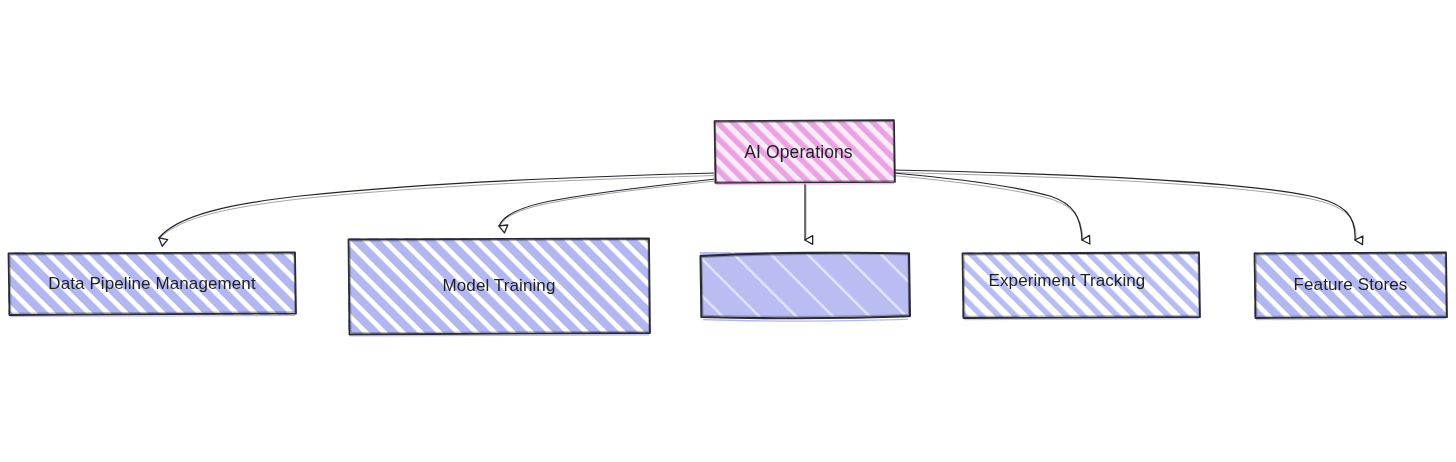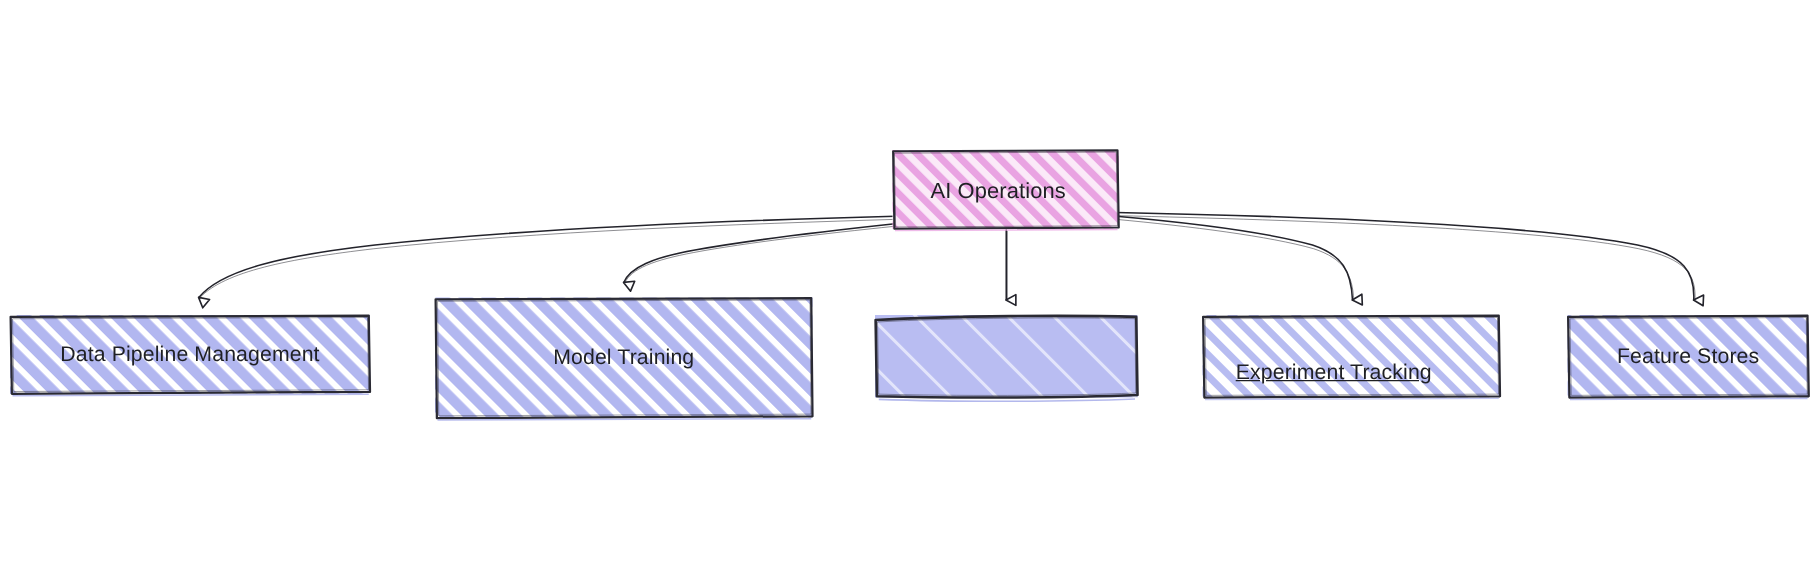--- a/index.html
+++ b/index.html
@@ -151,21 +151,21 @@
 
   <div class="node-label" style="left:8px; top:252px; width:288px; height:63px;border-radius:18px;">
     <span>Data Pipeline Management</span>
   </div>
 
   <div class="node-label" style="left:348px; top:238px; width:302px; height:96px;align-items:center;">
     <span>Model Training</span>
   </div>
 
 
-  <div class="node-label" style="left:962px; top:265px; width:210px; height:66px;text-decoration:underline;">
+  <div class="node-label" style="left:962px; top:248px; width:210px; height:66px;">
     <span>Experiment Tracking</span>
   </div>
 
   <div class="node-label" style="left:1254px; top:252px; width:193px; height:66px;">
     <span>Feature Stores</span>
   </div>
 
 </div>
 
 </body></html>

